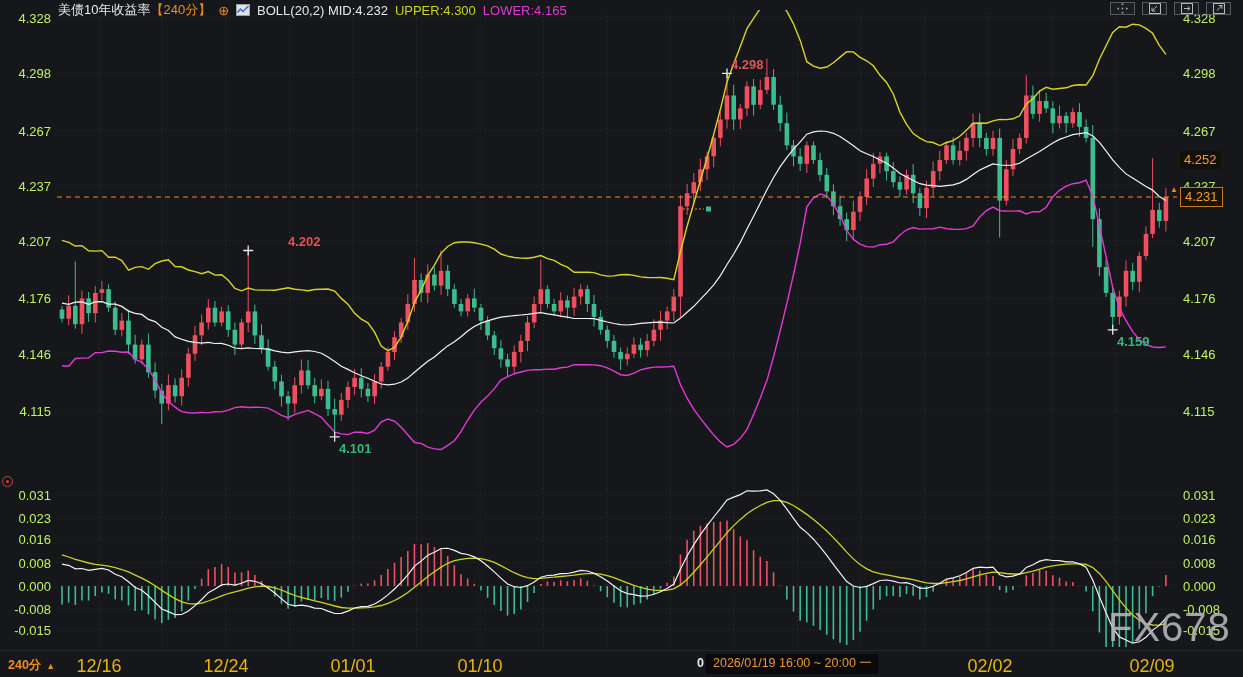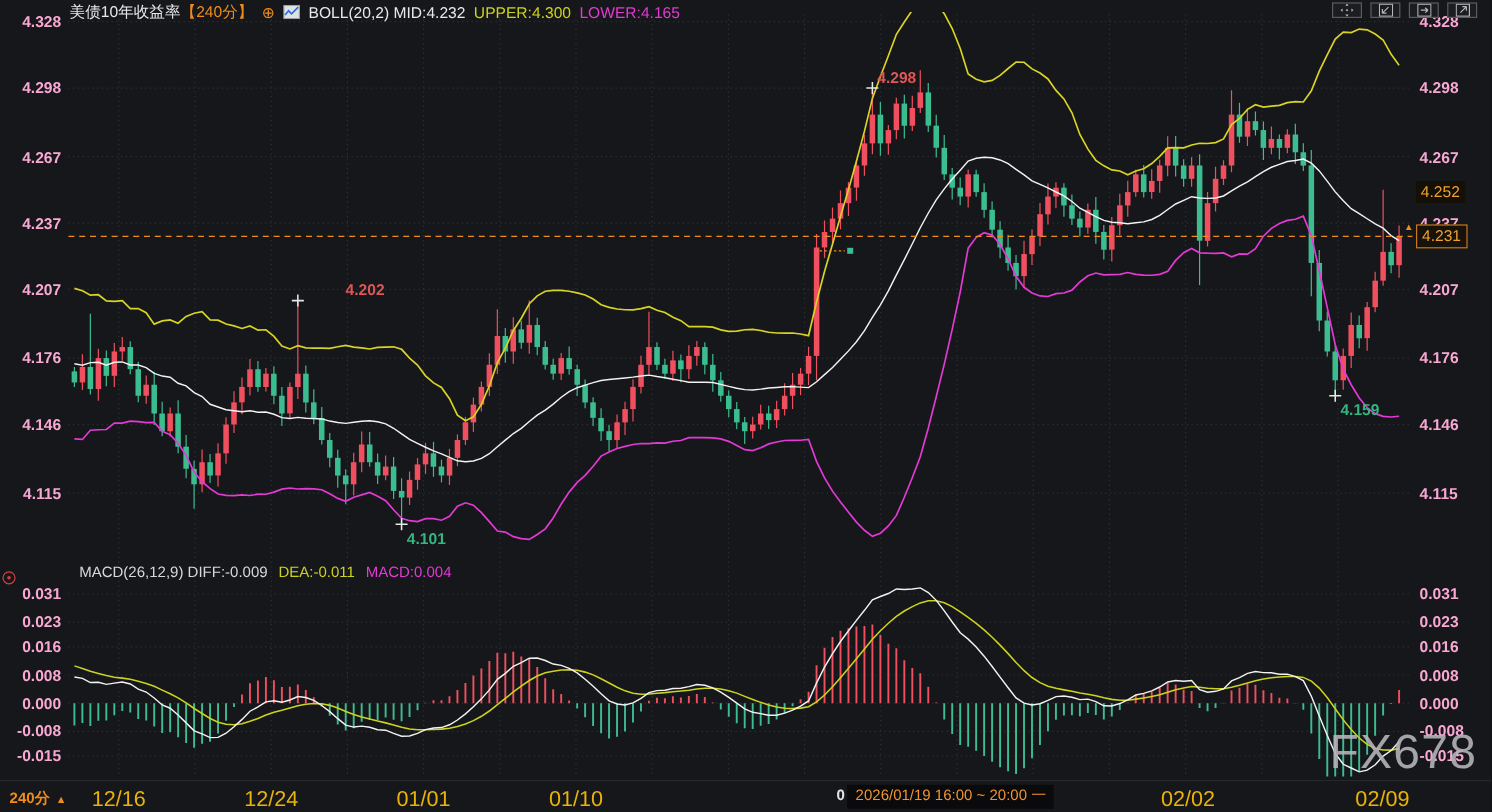--- a/index.html
+++ b/index.html
@@ -13,21 +13,21 @@
   .hdr .mini-chart{display:inline-block;width:14px;height:12px;}
   .hdr .yellow{color:#cdd21f;}
   .hdr .magenta{color:#e339d5;}
   .macd-hdr{position:absolute;top:470px;left:66px;height:14px;display:flex;align-items:center;
        gap:9px;font-size:12.5px;color:#d8d8da;white-space:nowrap;z-index:20;}
   .macd-hdr .yellow{color:#cdd21f;}
   .macd-hdr .magenta{color:#e339d5;}
   .dot-ind{position:absolute;left:2px;top:476px;width:9px;height:9px;border:1.5px solid #d04040;
        border-radius:50%;display:flex;align-items:center;justify-content:center;z-index:20;}
   .dot-ind i{width:3px;height:3px;background:#d04040;border-radius:50%;}
-  .ylab{position:absolute;font-size:13px;color:#f9a8d4;transform:translateY(-50%);z-index:5;font-weight:bold;}
+  .ylab{position:absolute;font-size:13px;color:#bef264;transform:translateY(-50%);z-index:5;}
   .ylab.left{right:1192px;text-align:right;width:50px;}
   .ylab.right{left:1183px;text-align:left;}
   .badge{position:absolute;left:1180px;transform:translateY(-50%);font-size:13px;z-index:15;
        padding:1px 4px 2px 4px;white-space:nowrap;}
   .badge.high{color:#f0a030;background:#141005;}
   .badge.last{color:#f0a030;background:#17120a;border:1px solid #c8791d;}
   .price-arrow{position:absolute;color:#f08c1e;font-size:8px;z-index:16;transform:translateY(-50%);}
   .xlab{position:absolute;top:656px;font-size:18px;font-weight:normal;color:#eab308;
        transform:translateX(-50%);z-index:8;}
   .period-tag{position:absolute;left:8px;top:657px;font-size:12.5px;font-weight:bold;
@@ -646,25 +646,20 @@
       <svg width="12" height="11" viewBox="0 0 12 11">
         <rect x="0.5" y="0.5" width="11" height="10" fill="none" stroke="#b6b7ba"></rect>
         <path d="M9 2.5 L4 7.5 M9 2.5 h-3.4 M9 2.5 v3.4" stroke="#b6b7ba" fill="none"></path>
       </svg>
     </button>
   </div>
 
   <div class="dot-ind">
       <i></i>
     </div>
-  <div class="macd-hdr">
-    <span><span>MACD(26,12,9)</span>&nbsp;<span>DIFF:-0.009</span></span>
-    <span class="yellow">DEA:-0.011</span>
-    <span class="magenta">MACD:0.004</span>
-  </div>
 
   <div class="badge high" style="top:160px;">4.252</div>
   <div class="price-arrow" style="left:1170px;top:189px;">▲</div>
   <div class="badge last" style="top:197px;">4.231</div>
 
   <div class="axis-sep"></div>
   <div class="period-tag">
     <span>240分</span>
     <span style="font-size:9px;">▲</span>
   </div>

